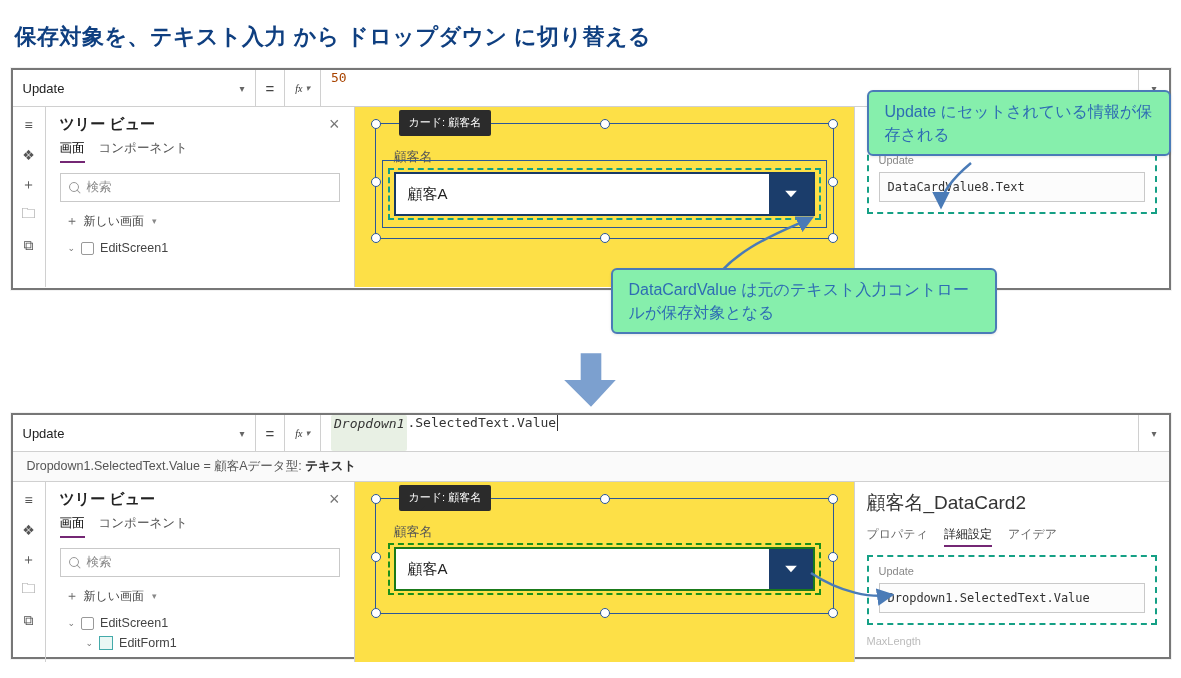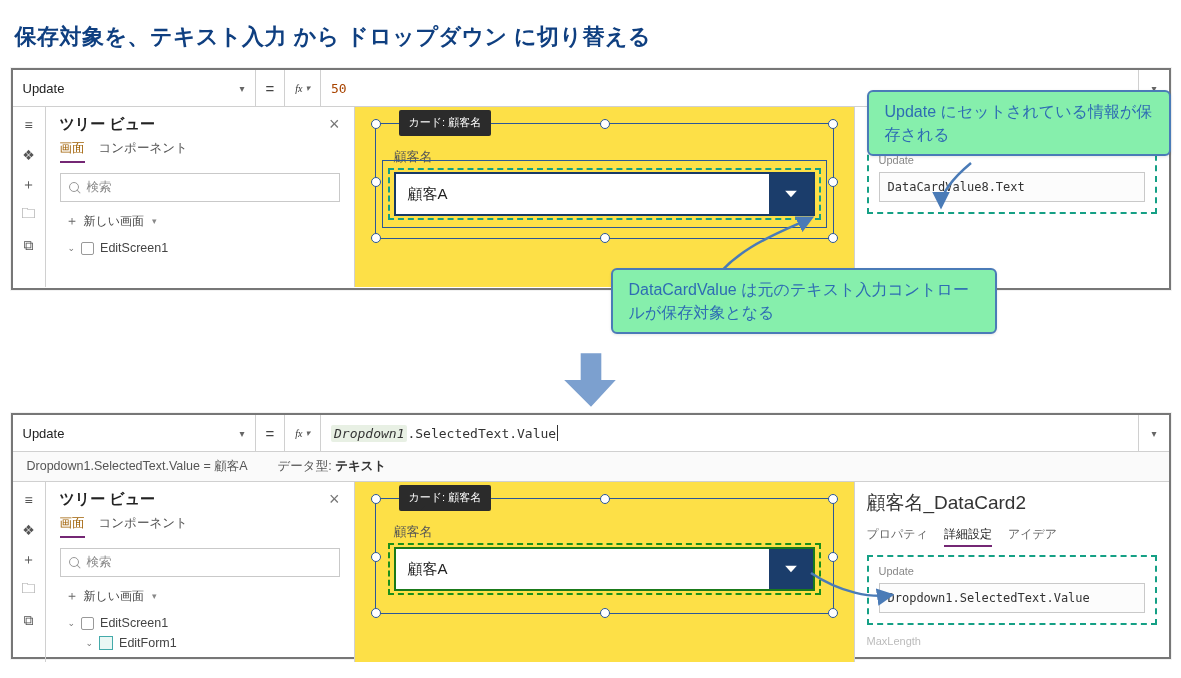--- a/index.html
+++ b/index.html
@@ -25,40 +25,40 @@
 
   
   .editor { position:relative; border:2px solid #777; background:#fff; box-shadow:0 0 0 1px rgba(0,0,0,.05); }
   .editor .toprail { display:flex; align-items:stretch; border-bottom:1px solid var(--panel-border); height:36px; }
   .prop-select { display:flex; align-items:center; gap:8px; padding:0 10px; width:222px; border-right:1px solid var(--panel-border); font-size:13px; color:#222; }
   .prop-select .caret { margin-left:auto; font-size:10px; color:#666; }
   .eq { display:flex; align-items:center; padding:0 10px; border-right:1px solid var(--panel-border); color:#444; font-size:15px; }
   .fx { display:flex; align-items:center; gap:3px; padding:0 10px; border-right:1px solid var(--panel-border); font-style:italic; font-family:"Segoe UI",serif; }
   .fx span.f { font-style:italic; font-family:Georgia,serif; font-size:10px; }
   .fx .caret { font-size:9px; color:#666; }
-  .formula { flex:1; display:flex; align-items:center; padding:0 10px; font-family:"Segoe UI Mono",Consolas,monospace; font-size:13px; color:var(--ps-fx); }
+  .formula { flex:1; display:flex; padding:0 10px; font-family:"Segoe UI Mono",Consolas,monospace; font-size:13px; color:var(--ps-fx); }
   .formula .tok { color:#333; font-style:italic; background:#e8f0e4; padding:1px 3px; border-radius:2px; }
   .formula .dot, .formula .prop { color:#333; }
   .formula-caret { display:flex; align-items:center; padding:0 12px; border-left:1px solid var(--panel-border); color:#666; font-size:10px; }
 
-  .intellibar { display:flex; align-items:center; gap:30px; padding:6px 14px; font-size:12.5px; color:#555; border-bottom:1px solid var(--panel-border); background:#fafafa; }
+  .intellibar { display:flex; align-items:center; padding:6px 14px; font-size:12.5px; color:#555; border-bottom:1px solid var(--panel-border); background:#fafafa; }
   .intellibar .kv b { font-weight:600; color:#333; }
 
   .body { display:flex; height:180px; }
   .iconbar { width:32px; border-right:1px solid var(--panel-border); display:flex; flex-direction:column; align-items:center; gap:14px; padding-top:10px; color:#555; }
   .iconbar .ic { width:16px; height:16px; display:flex; align-items:center; justify-content:center; font-size:14px; color:#555; }
 
   
   .treepane { width:280px; border-right:1px solid var(--panel-border); padding:8px 14px 0 14px; position:relative; }
   .treepane .hdr { display:flex; justify-content:space-between; }
   .treepane .hdr h3 { margin:0; font-size:15px; font-weight:600; color:#222; }
   .treepane .hdr .close { font-size:18px; color:#777; line-height:1; }
   .tabs { display:flex; gap:14px; margin-top:6px; font-size:12.5px; }
   .tabs span { padding-bottom:4px; color:#555; }
-  .tabs span.sel { color:#a16207; border-bottom:2px solid var(--tab-underline); }
+  .tabs span.sel { color:#000000; border-bottom:2px solid var(--tab-underline); }
   .search { margin-top:10px; border:1px solid #c9c9c9; padding:5px 8px; display:flex; align-items:center; gap:6px; font-size:12.5px; color:#888; }
   .newscreen { margin:10px 0 0 6px; font-size:12px; color:#444; display:flex; align-items:center; gap:5px; }
   .newscreen .plus { font-size:13px; color:#666; }
   .treelist { margin-top:8px; font-size:12.5px; color:#444; }
   .treelist .row { display:flex; align-items:center; gap:6px; padding:3px 0 3px 8px; }
   .treelist .row.indent { padding-left:26px; }
   .treelist .chev { font-size:9px; color:#777; }
   .treelist .sq { width:11px; height:11px; border:1px solid #999; border-radius:2px; display:inline-block; }
   .treelist .form-ic { width:12px; height:12px; border:1px solid #4aa; background:#eaf7f4; display:inline-block; }
 

